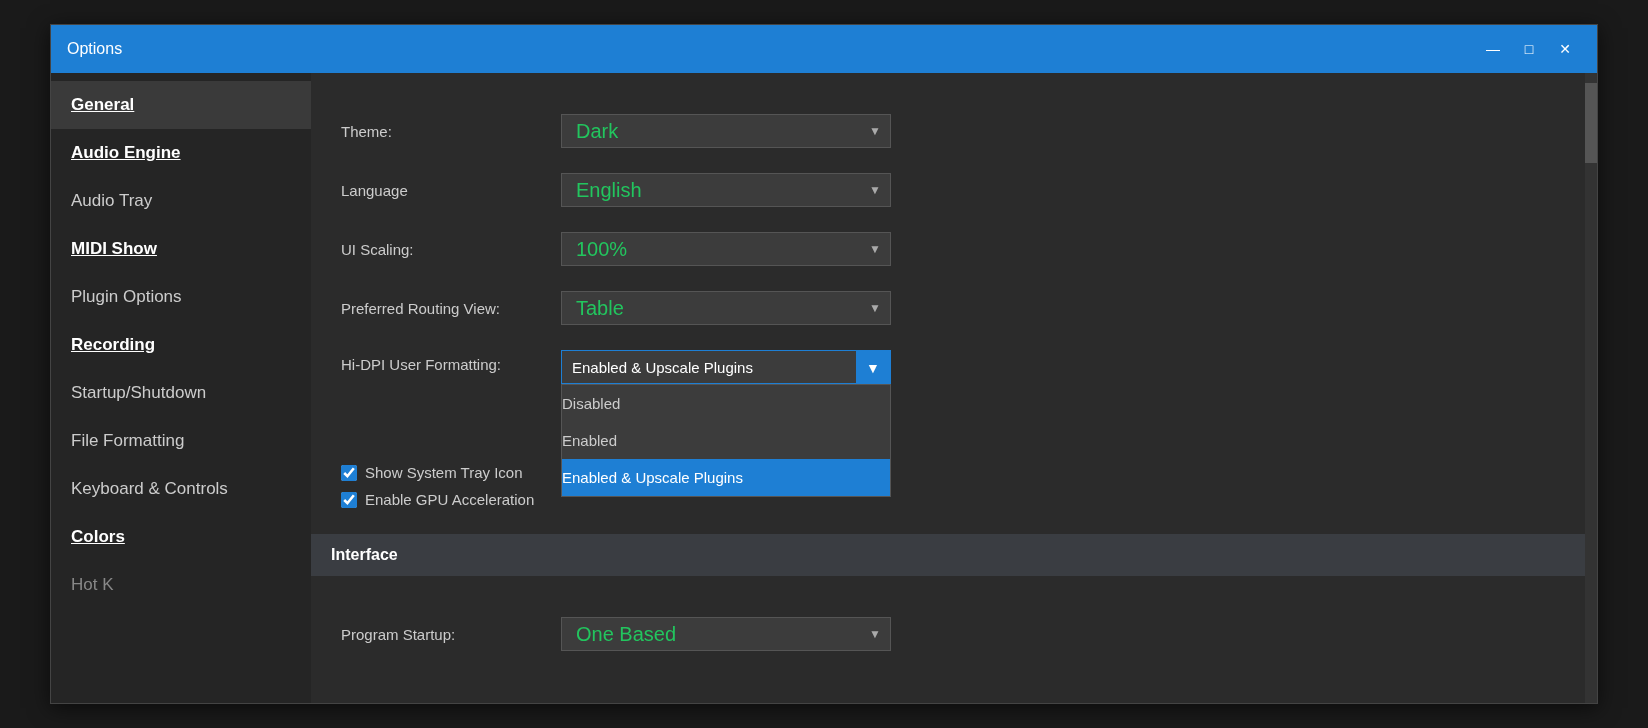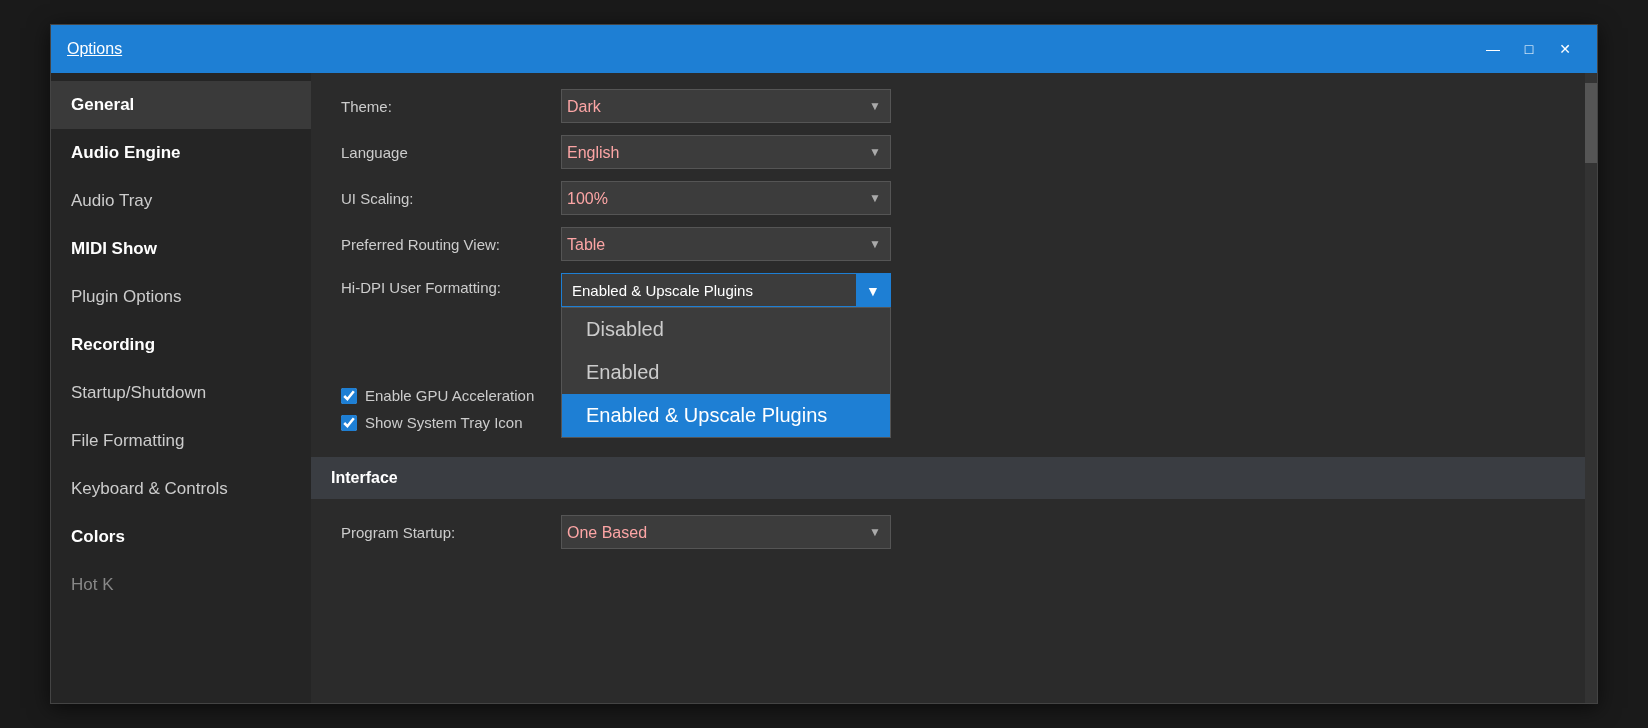--- a/index.html
+++ b/index.html
@@ -31,21 +31,20 @@
       align-items: center;
       padding: 0 16px;
       flex-shrink: 0;
     }
 
     .titlebar-title {
       color: white;
       font-size: 16px;
       font-weight: 400;
       flex: 1;
-      text-decoration: underline;
     }
 
     .titlebar-controls {
       display: flex;
       gap: 4px;
     }
 
     .titlebar-btn {
       width: 32px;
       height: 28px;
@@ -75,21 +74,21 @@
 
     .sidebar-item {
       padding: 14px 20px;
       color: #cccccc;
       font-size: 17px;
       font-weight: 400;
       cursor: pointer;
       user-select: none;
     }
     .sidebar-item.active { background: #3a3a3a; color: white; font-weight: 600; }
-    .sidebar-item.bold { font-weight: 700; color: white; }
+    .sidebar-item.bold { font-weight: 700; color: white; text-decoration: underline; }
 
     .main-content {
       flex: 1;
       background: #2b2b2b;
       overflow-y: auto;
       padding: 0;
       position: relative;
     }
 
     .section-header {
@@ -102,42 +101,43 @@
     }
 
     .section-body {
       padding: 16px 30px;
     }
 
     .form-row {
       display: flex;
       align-items: center;
       margin-bottom: 12px;
+      margin-top: 25px;
     }
 
     .form-label {
       color: #cccccc;
       font-size: 15px;
       width: 220px;
       flex-shrink: 0;
     }
 
     .select-wrapper {
       position: relative;
       width: 330px;
     }
 
     .select-wrapper select {
       width: 100%;
       height: 34px;
       background: #3c3c3c;
       border: 1px solid #555;
-      color: #fca5a5;
-      font-size: 16px;
-      padding: 0 5px;
+      color: #22c55e;
+      font-size: 20px;
+      padding: 0 14px;
       appearance: none;
       -webkit-appearance: none;
       cursor: pointer;
     }
 
     .select-wrapper .arrow {
       position: absolute;
       right: 10px;
       top: 50%;
       transform: translateY(-50%);
@@ -199,23 +199,23 @@
       position: absolute;
       top: 34px;
       left: 0;
       width: 330px;
       background: #3c3c3c;
       border: 1px solid #555;
       z-index: 100;
     }
 
     .dropdown-option {
-      padding: 10px 24px;
+      padding: 10px 0;
       color: #cccccc;
-      font-size: 20px;
+      font-size: 15px;
       cursor: pointer;
     }
     .dropdown-option.selected {
       background: #1e7fd4;
       color: white;
     }
 
     .scrollbar {
       position: absolute;
       right: 0;
@@ -332,25 +332,25 @@
               <div class="dropdown-option">Disabled</div>
               <div class="dropdown-option">Enabled</div>
               <div class="dropdown-option selected">Enabled &amp; Upscale Plugins</div>
             </div>
           </div>
         </div>
 
         <div style="margin-top: 80px;">
           <div class="checkbox-row">
             <input type="checkbox" checked="" style="">
-            <span>Enable GPU Acceleration</span>
+            <span>Show System Tray Icon</span>
           </div>
           <div class="checkbox-row">
             <input type="checkbox" checked="" style="">
-            <span>Show System Tray Icon</span>
+            <span>Enable GPU Acceleration</span>
           </div>
         </div>
       </div>
 
       <div class="section-header">Interface</div>
       <div class="section-body">
         <div class="form-row">
           <span class="form-label">Program Startup:</span>
           <div class="select-wrapper">
             <select>

